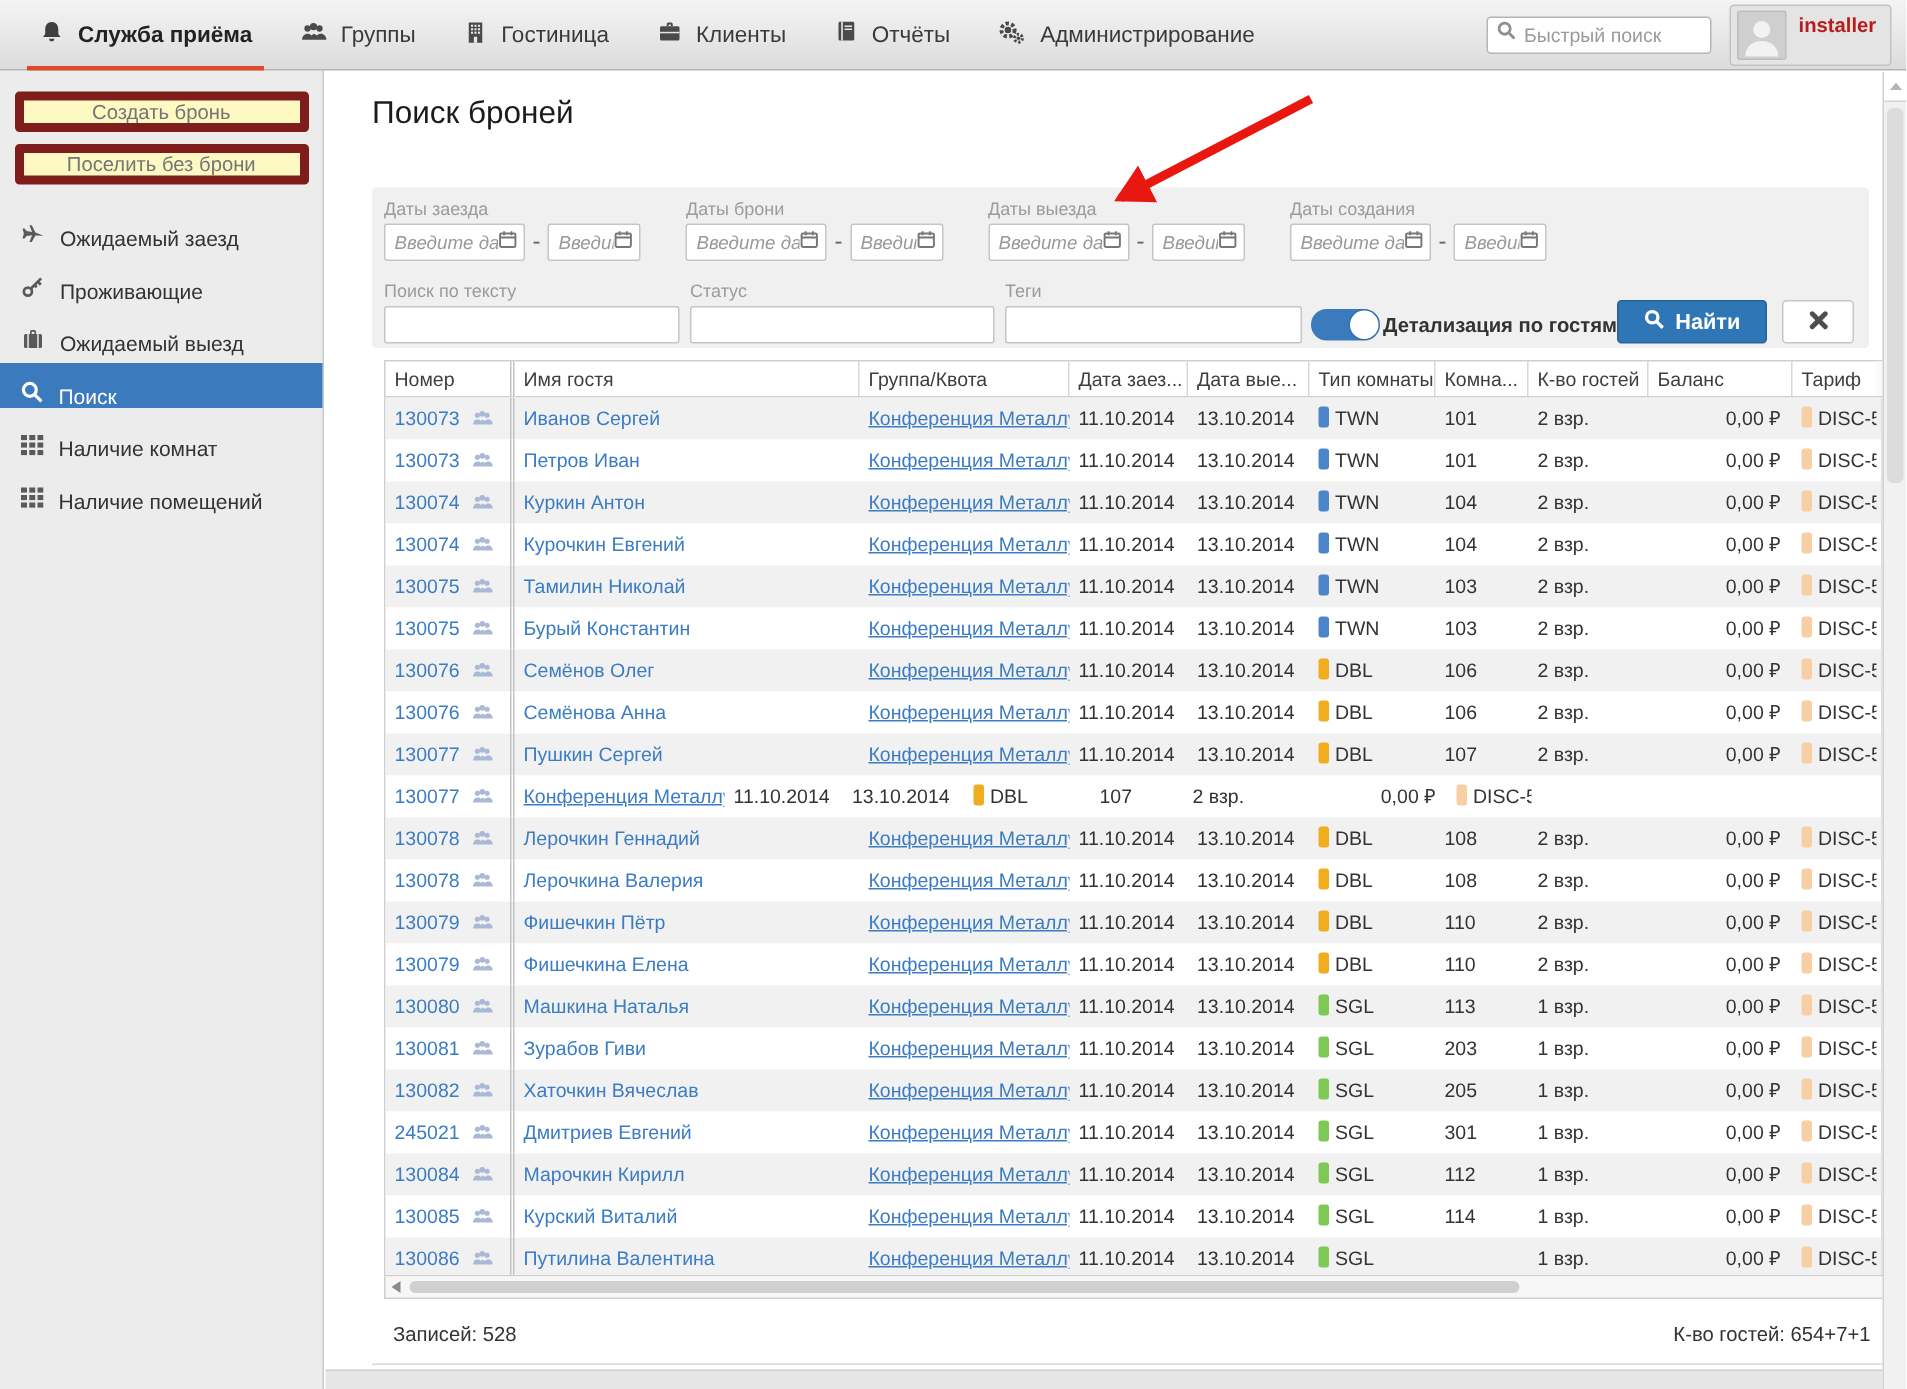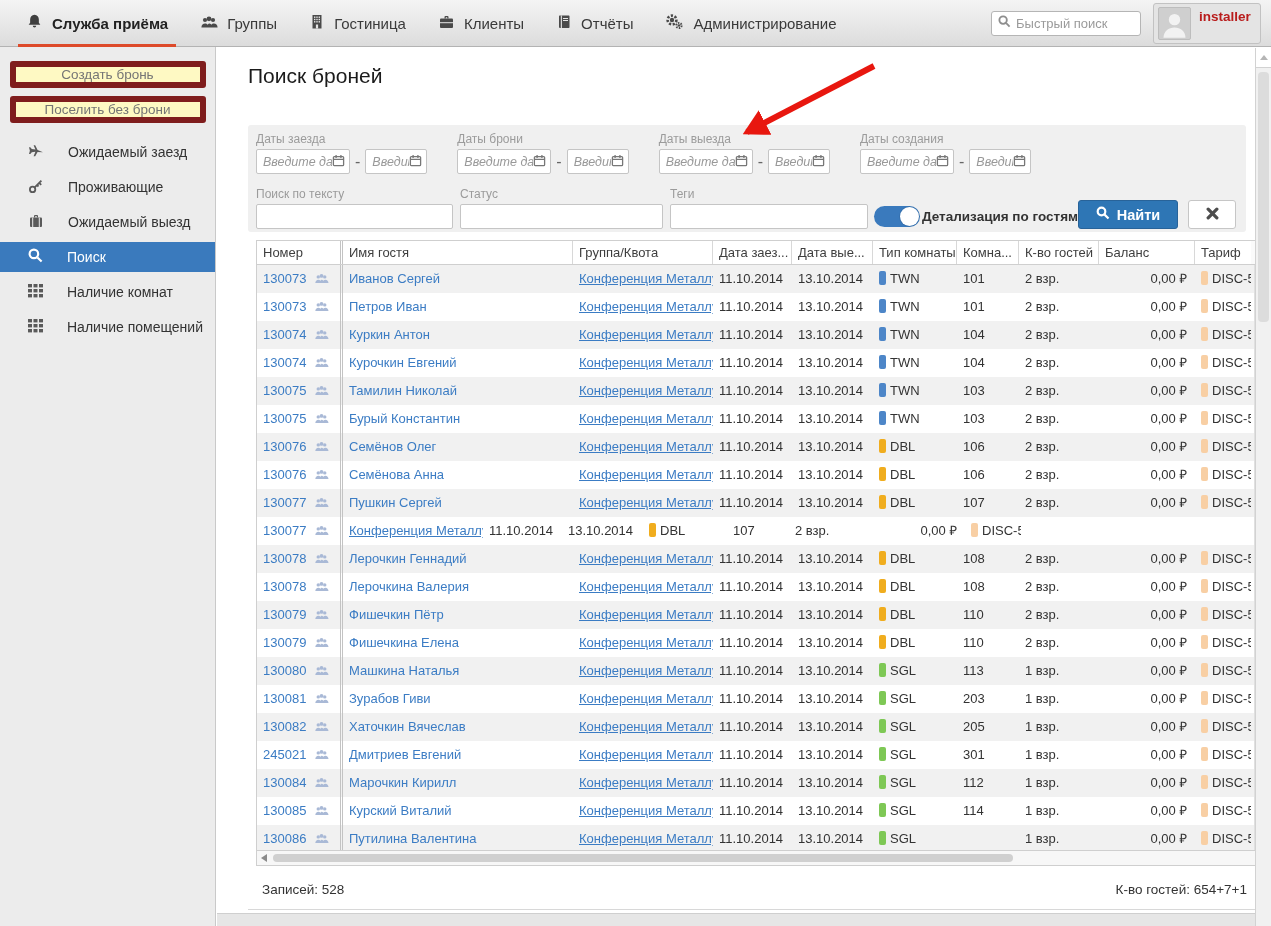--- a/index.html
+++ b/index.html
@@ -31,22 +31,22 @@
     border-radius:2px; overflow:hidden; }
   .user-name { font-size:13.5px; font-weight:bold; color:#b91c1c; align-self:flex-start; padding-top:2px;}
 
   
   .sidebar { position:absolute; left:0; top:47px; bottom:0; width:216px;
     background:#ececec; border-right:1px solid #c9c9c9; padding-top:14px; z-index:10; }
   .side-btn { display:block; width:196px; margin:0 auto 8px auto; height:27px;
     background:#fef9c3; border:6px solid #7f1d1d; border-radius:3px; color:#757575;
     font-size:13.5px; font-family:inherit; cursor:pointer; }
   .side-menu { margin-top:14px; }
-  .side-item { display:flex; align-items:center; gap:24px; height:30px;
-    padding-left:28px; font-size:14px; color:#333; margin-bottom:5px; cursor:pointer; }
+  .side-item { display:flex; align-items:flex-end; gap:10px; height:30px;
+    padding-left:14px; font-size:14px; color:#333; margin-bottom:5px; cursor:pointer; }
   .side-item svg { color:#5a5a5a; flex:0 0 auto; }
   .side-item.active { background:#3a7abd; color:#fff; }
   .side-item.active svg { color:#fff; }
 
   
   .main { position:absolute; left:217px; top:48px; right:16px; bottom:0; background:#fff; }
   .page-title { position:absolute; left:31px; top:16px; font-size:21px;
     font-weight:normal; color:#1b1b1b; }
 
   

